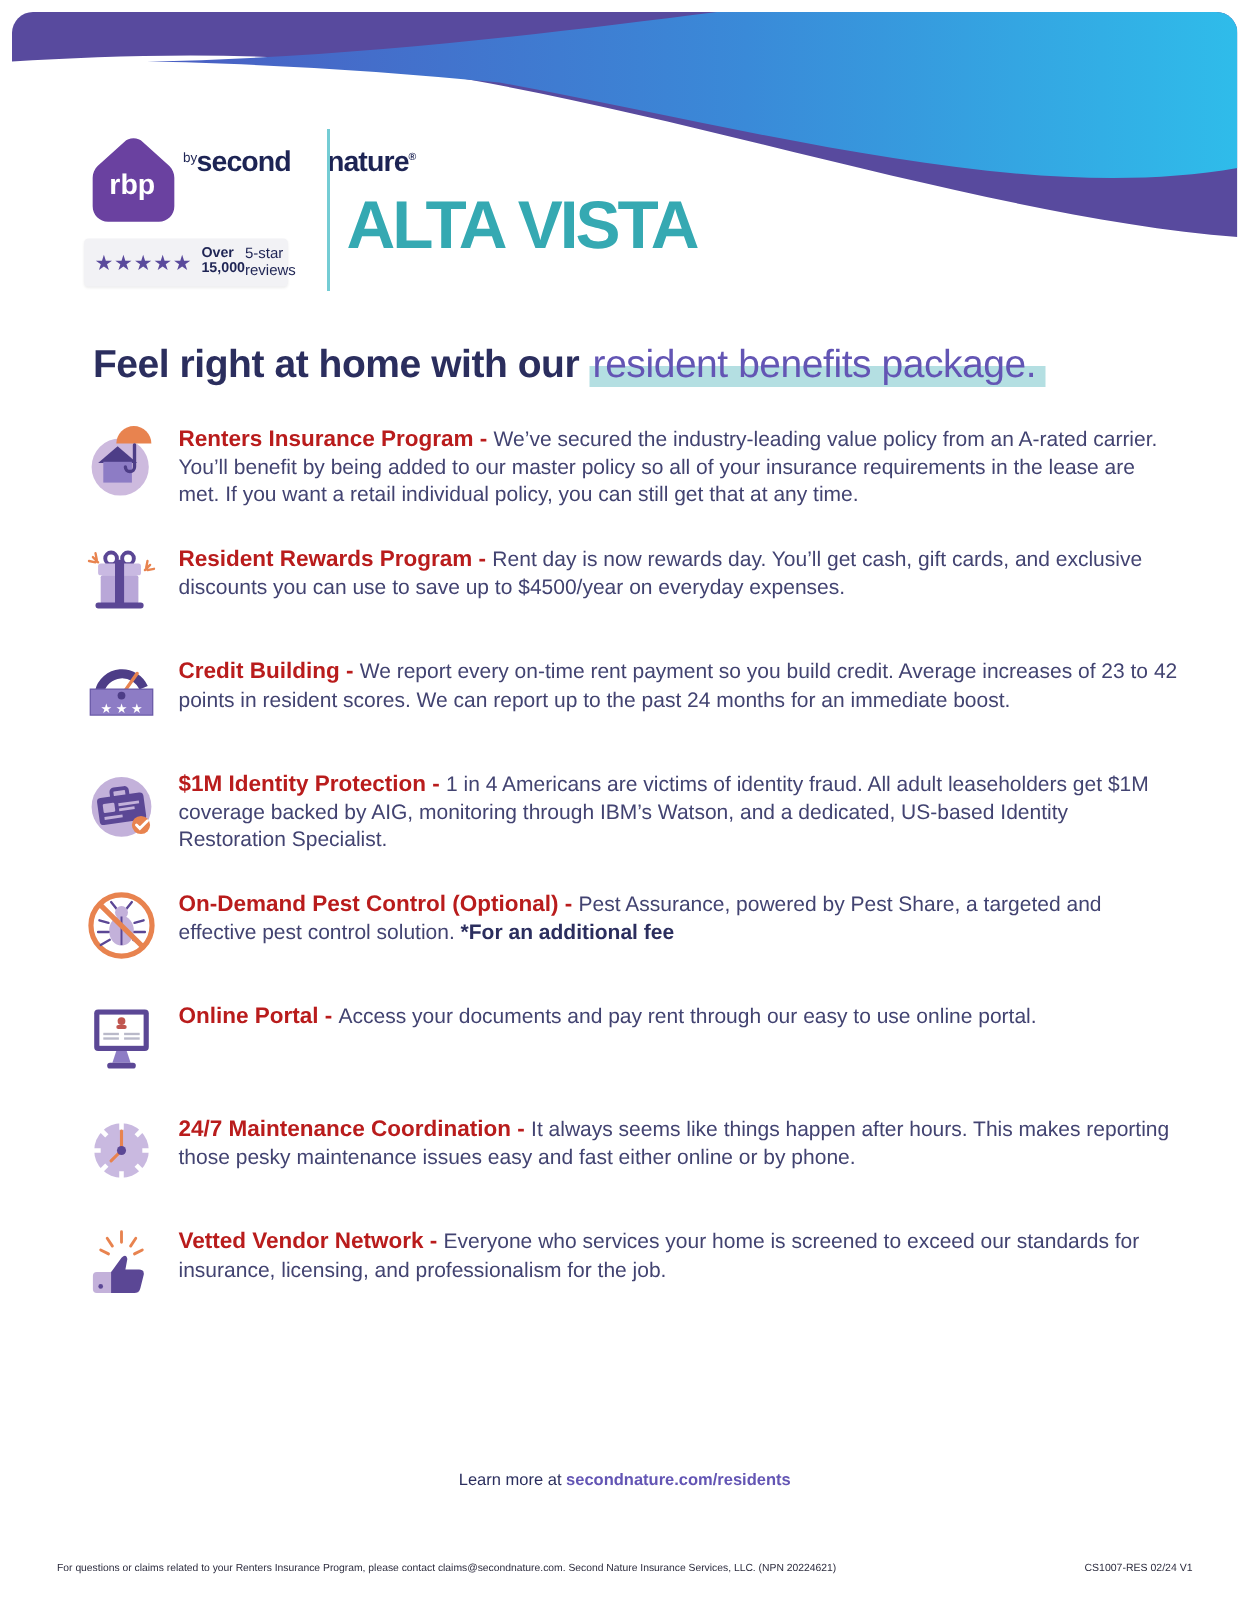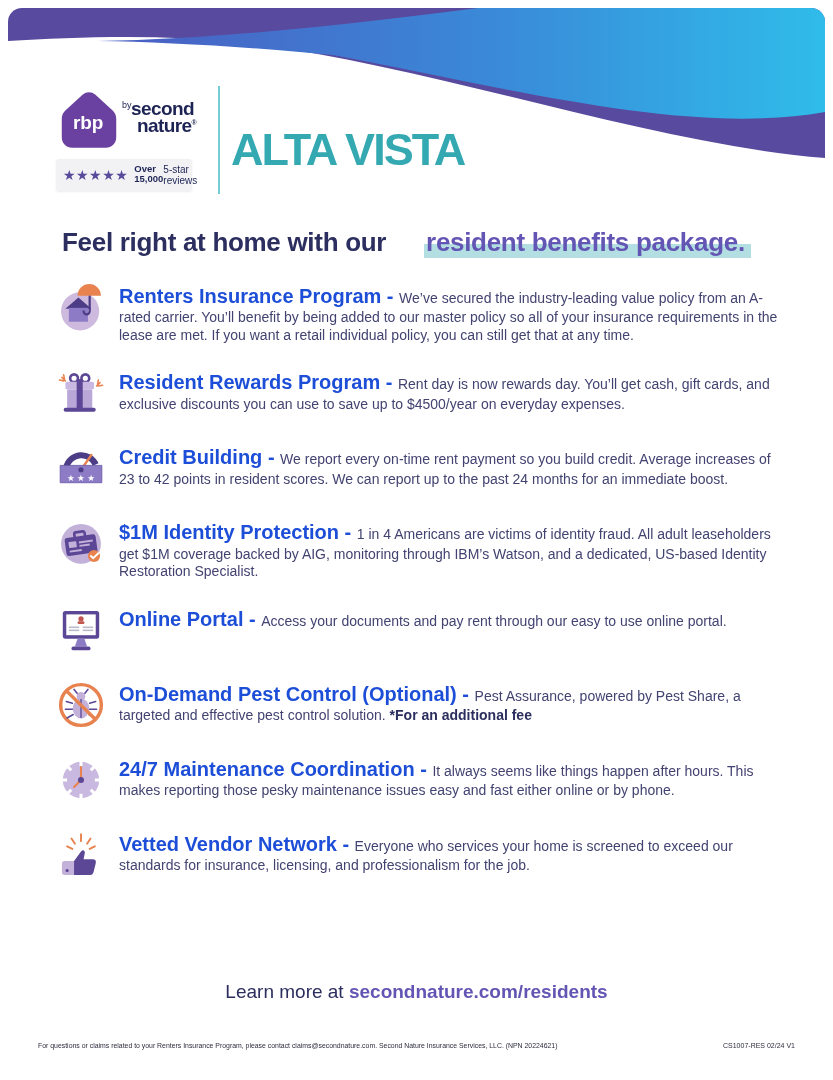--- a/index.html
+++ b/index.html
@@ -9,54 +9,54 @@
 
   
   .wave-wrap { position:absolute; left:8px; top:8px; width:817px; height:210px;
                border-radius:14px 14px 0 0; overflow:hidden; }
   .wave-wrap svg { display:block; width:100%; height:100%; }
 
   
   .rbp-logo { position:absolute; left:56px; top:86px; width:66px; height:70px; }
   .brand-text { position:absolute; left:124px; top:101px; color:#1d2454; }
   .brand-text .by { position:absolute; left:-2px; top:-1px; font-size:9px; font-weight:normal; }
-  .brand-text .bt-lines { display:flex; flex-direction:column; font-size:19px; font-weight:bold;
-                          letter-spacing:-0.6px; line-height:0.88; padding-left:7px; }
+  .brand-text .bt-lines { display:flex; flex-direction:row; font-size:19px; font-weight:bold;
+                          letter-spacing:-0.6px; line-height:0.88; padding-left:7px;gap:18px; }
   .brand-text .nat { padding-left:6px; }
   .brand-text sup { font-size:7px; vertical-align:super; }
   .review-badge { position:absolute; left:56px; top:159px; width:136px; height:32px;
                   background:#f2f2f5; border-radius:3px; display:flex; align-items:center;
                   gap:6px; padding:0 7px; box-shadow:0 1px 2px rgba(0,0,0,0.08); }
   .stars { color:#5a4a9c; font-size:14px; letter-spacing:0.5px; white-space:nowrap; }
   .review-lines { display:flex; flex-direction:row; line-height:1.15; }
   .review-lines .r1 { font-size:9.5px; font-weight:bold; color:#1e2454; }
   .review-lines .r2 { font-size:10px; color:#1e2454; }
   .divider { position:absolute; left:218px; top:86px; width:2px; height:108px; background:#74ccd4; }
   .property-name { position:absolute; left:231px; top:124px; font-size:45px; font-weight:bold;
                    letter-spacing:-2px; color:#35a9b2; }
 
   
   .headline { position:absolute; left:62px; top:227px; width:740px; font-size:26px;
               letter-spacing:-0.3px; color:#2b2e5e; white-space:nowrap; }
-  .headline .hl { font-weight:bold; color:#6355b4; padding:0 6px 3px 2px;
-                  background:linear-gradient(to bottom, transparent 52%, #b4dfe2 52%, #b4dfe2 94%, transparent 94%);margin-left:31px; }
+  .headline .hl { font-weight:normal; color:#6355b4; padding:0 6px 3px 2px;
+                  background:linear-gradient(to bottom, transparent 52%, #b4dfe2 52%, #b4dfe2 94%, transparent 94%); }
 
   
   .benefits { position:absolute; left:55px; top:281px; width:730px; }
   .benefit { display:flex; align-items:flex-start; gap:12px; margin-bottom:23px; }
   .bicon { flex:0 0 52px; width:52px; height:52px; }
   .bicon svg { width:52px; height:52px; display:block; }
   .btext { width:666px; font-size:14px; line-height:1.26; color:#424371; padding-top:3px; }
-  .btitle { font-size:20px; font-weight:bold; color:#1d4ed8; }
+  .btitle { font-size:15px; font-weight:bold; color:#b91c1c; }
   .binline { font-weight:bold; color:#2b2e5e; }
   .bnote { display:block; font-weight:bold; color:#2b2e5e; }
 
   
   .learn-more { position:absolute; left:0; top:981px; width:100%; text-align:center;
-                font-size:19px; color:#2b2e5e; }
+                font-size:11px; color:#2b2e5e; }
   .learn-more .lm-link { font-weight:bold; color:#6355b4; text-decoration:none; }
   .page-footer { position:absolute; left:38px; right:38px; top:1042px; display:flex;
                  justify-content:space-between; align-items:baseline; color:#2c2c3e; }
   .pf-left { font-size:6.9px; }
   .pf-right { font-size:7px; }
 </style>
 </head>
 <body>
 
 <div class="page">
@@ -160,48 +160,48 @@
       <circle cx="45" cy="45" r="7" fill="#e8834f"></circle>
       <path d="M41.5 45 l2.6 2.6 L50 41.8" stroke="#ffffff" stroke-width="2.2" fill="none" stroke-linecap="round"></path>
     </svg>
         </span>
       <p class="btext"><b class="btitle">$1M Identity Protection - </b><span class="bdesc">1 in 4 Americans are victims of identity fraud. All adult leaseholders get $1M coverage backed by AIG, monitoring through IBM’s Watson, and a dedicated, US-based Identity Restoration Specialist.</span> </p>
     </div>
 
     <div class="benefit">
       <span class="bicon">
           <svg viewBox="0 0 60 60">
+      <circle cx="30" cy="30" r="23.5" fill="#ffffff" stroke="#e8834f" stroke-width="4"></circle>
+      <path d="M26 17 l-4 -5 M34 17 l4 -5" stroke="#5b4795" stroke-width="1.8" stroke-linecap="round"></path>
+      <circle cx="30" cy="20" r="5" fill="#c3b1da"></circle>
+      <ellipse cx="30" cy="34" rx="9.5" ry="11.5" fill="#c3b1da"></ellipse>
+      <path d="M20 28 l-7 -2 M20 35 h-8 M21 41 l-7 4 M40 28 l7 -2 M40 35 h8 M39 41 l7 4" stroke="#5b4795" stroke-width="1.8" stroke-linecap="round"></path>
+      <line x1="30" y1="23" x2="30" y2="45" stroke="#5b4795" stroke-width="1.5"></line>
+      <line x1="13.5" y1="14" x2="46.5" y2="46.5" stroke="#e8834f" stroke-width="4" stroke-linecap="round"></line>
+    </svg>
+        </span>
+      <p class="btext"><b class="btitle">On-Demand Pest Control (Optional) - </b><span class="bdesc">Pest Assurance, powered by Pest Share, a targeted and effective pest control solution.</span> <b class="binline">*For an additional fee</b></p>
+    </div>
+
+    <div class="benefit">
+      <span class="bicon">
+          <svg viewBox="0 0 60 60">
       <rect x="9" y="8" width="42" height="32" rx="3" fill="#5b4795"></rect>
       <rect x="13" y="12" width="34" height="24" fill="#ffffff"></rect>
       <circle cx="30" cy="17" r="3" fill="#c0564f"></circle>
       <rect x="26" y="20" width="8" height="3" rx="1.5" fill="#c0564f"></rect>
       <rect x="16" y="26" width="12" height="1.8" fill="#b9b9c9"></rect>
       <rect x="16" y="29.5" width="12" height="1.8" fill="#b9b9c9"></rect>
       <rect x="32" y="26" width="12" height="1.8" fill="#b9b9c9"></rect>
       <rect x="32" y="29.5" width="12" height="1.8" fill="#b9b9c9"></rect>
       <path d="M26 40 h8 l3 9 h-14 Z" fill="#8d7cc5"></path>
       <rect x="19" y="49" width="22" height="4.5" rx="2.2" fill="#5b4795"></rect>
     </svg>
         </span>
       <p class="btext"><b class="btitle">Online Portal - </b><span class="bdesc">Access your documents and pay rent through our easy to use online portal.</span> </p>
-    </div>
-
-    <div class="benefit">
-      <span class="bicon">
-          <svg viewBox="0 0 60 60">
-      <circle cx="30" cy="30" r="23.5" fill="#ffffff" stroke="#e8834f" stroke-width="4"></circle>
-      <path d="M26 17 l-4 -5 M34 17 l4 -5" stroke="#5b4795" stroke-width="1.8" stroke-linecap="round"></path>
-      <circle cx="30" cy="20" r="5" fill="#c3b1da"></circle>
-      <ellipse cx="30" cy="34" rx="9.5" ry="11.5" fill="#c3b1da"></ellipse>
-      <path d="M20 28 l-7 -2 M20 35 h-8 M21 41 l-7 4 M40 28 l7 -2 M40 35 h8 M39 41 l7 4" stroke="#5b4795" stroke-width="1.8" stroke-linecap="round"></path>
-      <line x1="30" y1="23" x2="30" y2="45" stroke="#5b4795" stroke-width="1.5"></line>
-      <line x1="13.5" y1="14" x2="46.5" y2="46.5" stroke="#e8834f" stroke-width="4" stroke-linecap="round"></line>
-    </svg>
-        </span>
-      <p class="btext"><b class="btitle">On-Demand Pest Control (Optional) - </b><span class="bdesc">Pest Assurance, powered by Pest Share, a targeted and effective pest control solution.</span> <b class="binline">*For an additional fee</b></p>
     </div>
 
     <div class="benefit">
       <span class="bicon">
           <svg viewBox="0 0 60 60">
       <circle cx="30" cy="30" r="21" fill="#c9b9e0"></circle>
       <g stroke="#ffffff" stroke-width="3.5">
         <line x1="30" y1="7" x2="30" y2="14"></line>
               <line x1="30" y1="46" x2="30" y2="53"></line>
         <line x1="7" y1="30" x2="14" y2="30"></line>

